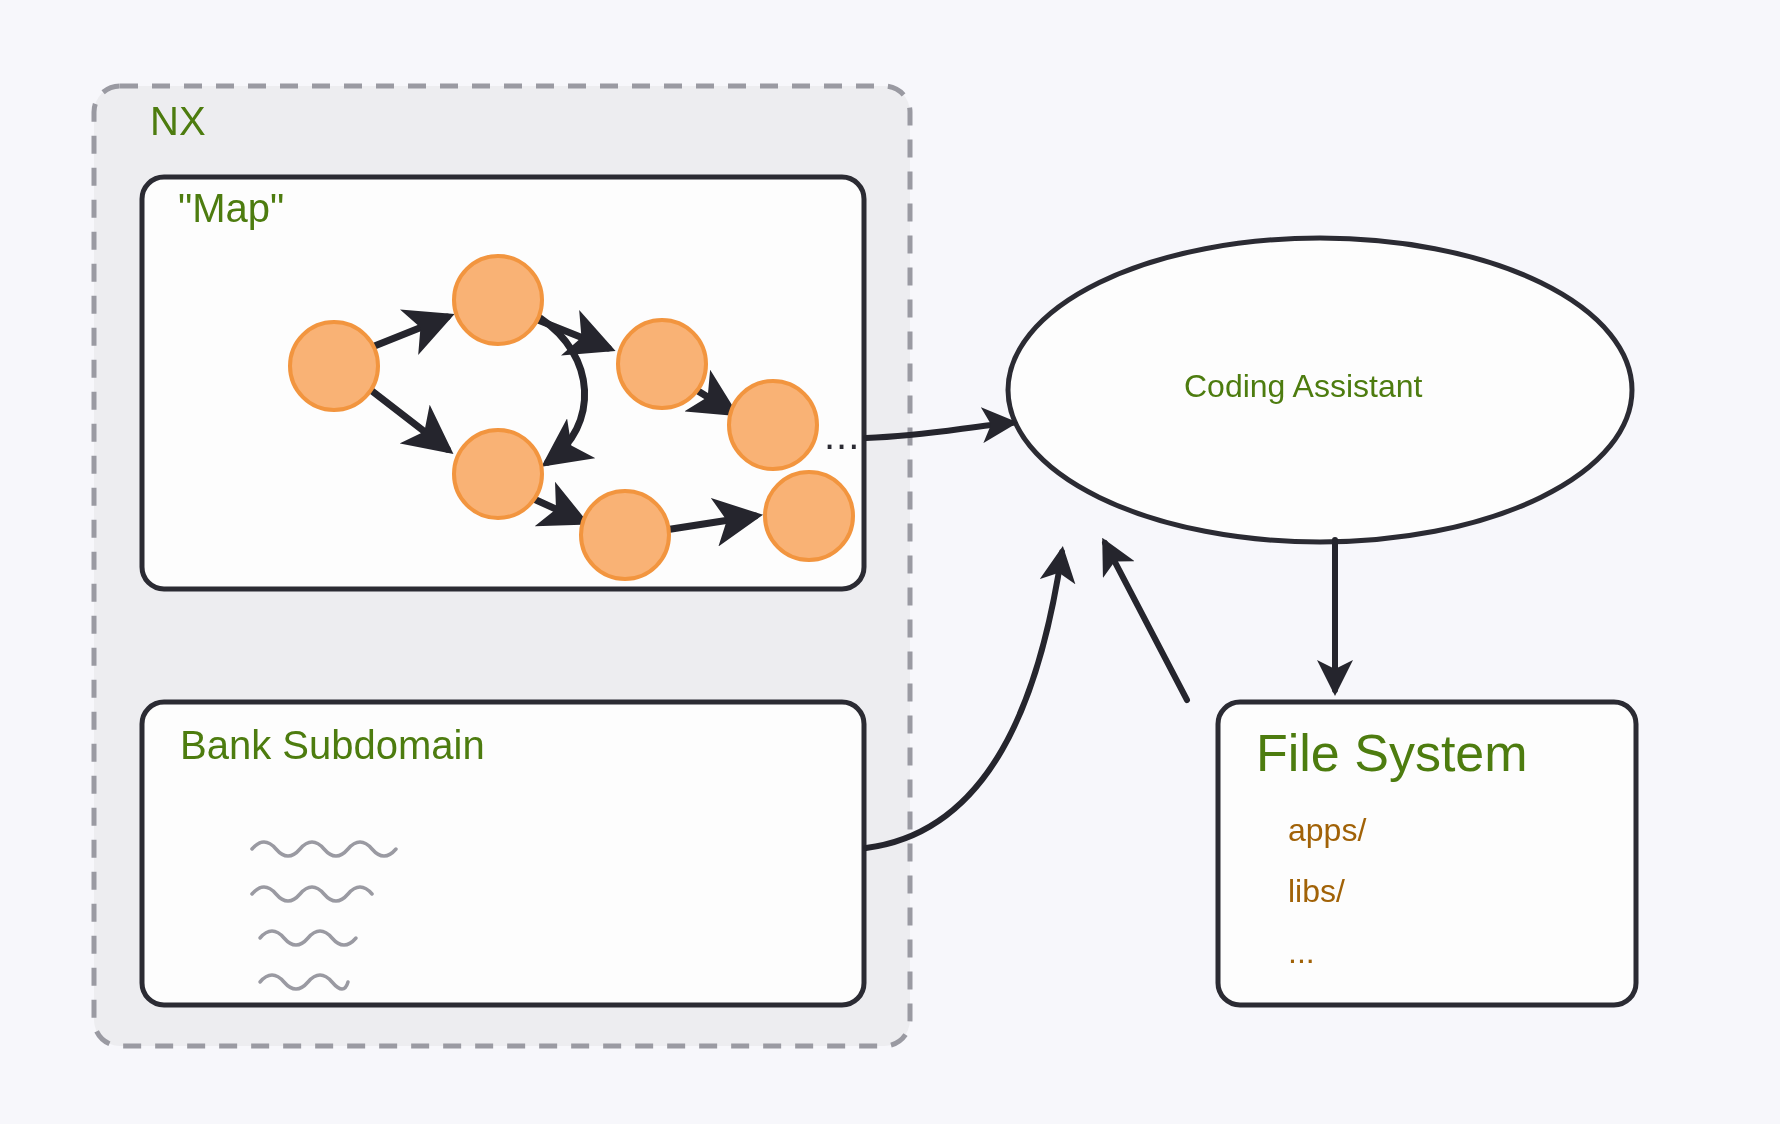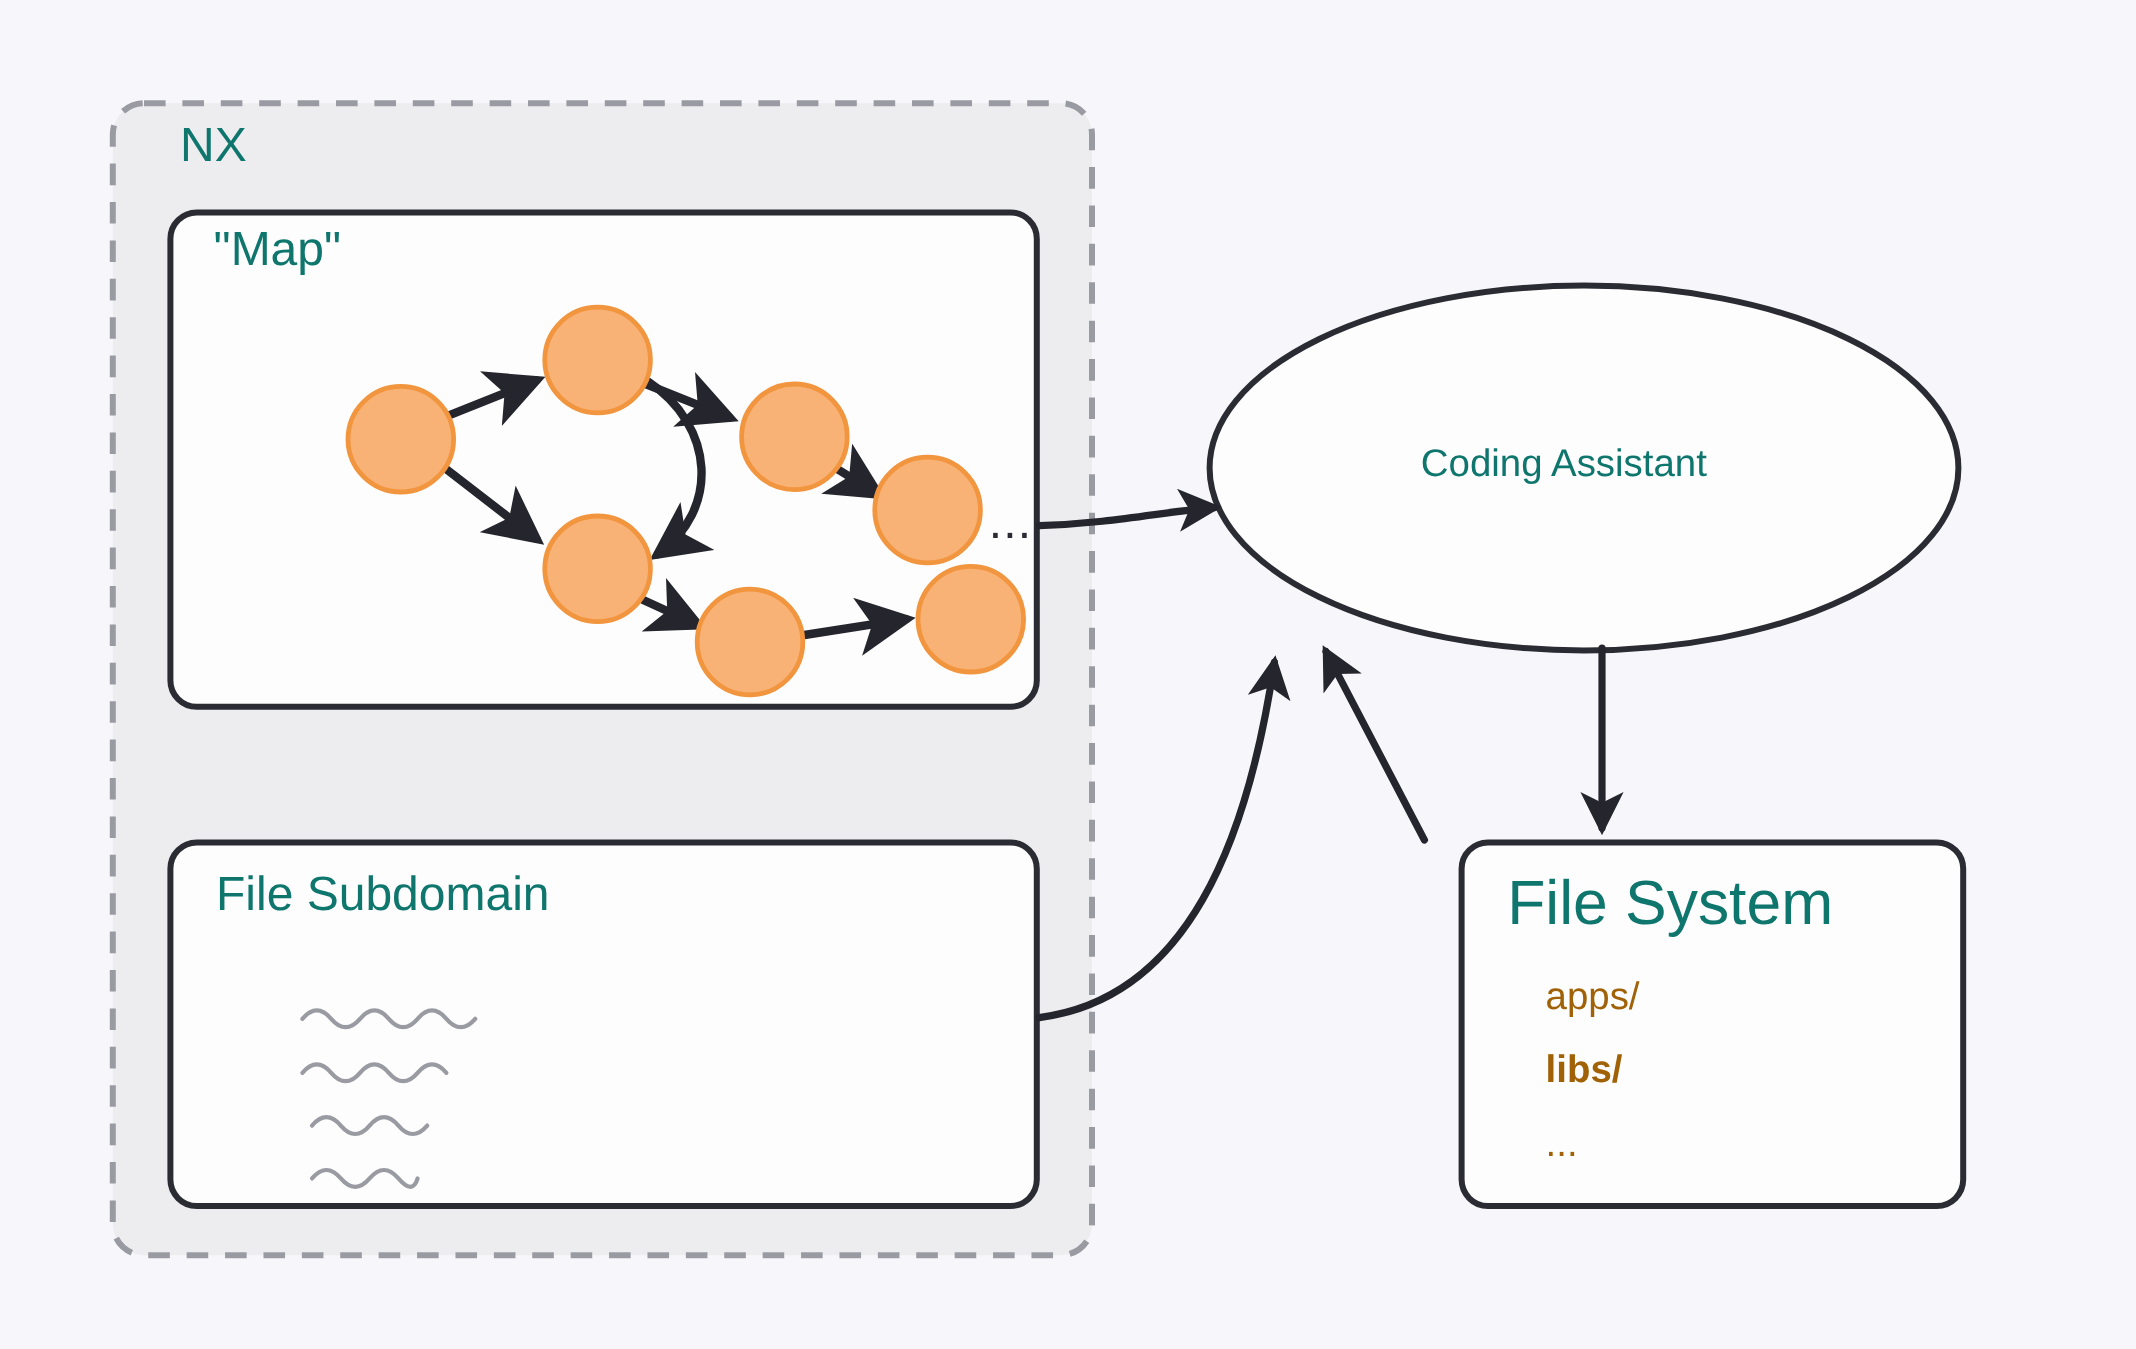--- a/index.html
+++ b/index.html
@@ -17,40 +17,40 @@
   }
   svg.layer {
     position: absolute;
     left: 0;
     top: 0;
     width: 1780px;
     height: 1124px;
   }
   .lbl {
     position: absolute;
-    color: #0f766e;
+    color: #4d7c0f;
     font-family: "Liberation Sans", sans-serif;
     white-space: nowrap;
     pointer-events: none;
   }
   .lbl-nx        { left: 150px; top: 99px;  font-size: 40px; }
   .lbl-map       { left: 178px; top: 186px; font-size: 40px; }
   .lbl-bank      { left: 180px; top: 723px; font-size: 40px; }
   .lbl-ca        { left: 1184px; top: 368px; font-size: 32px; }
   .lbl-fs        { left: 1256px; top: 723px; font-size: 52px; }
   .fs-item {
     position: absolute;
     left: 1288px;
     color: #a16207;
     font-size: 32px;
     font-family: "Liberation Sans", sans-serif;
     white-space: nowrap;
   }
   .fs-i0 { top: 812px; }
-  .fs-i1 { top: 873px; font-weight: bold; }
+  .fs-i1 { top: 873px; }
   .fs-i2 { top: 934px; }
   .dots-map {
     position: absolute;
     left: 824px;
     top: 413px;
     font-size: 40px;
     color: #2b2b33;
     letter-spacing: 1px;
     font-family: "Liberation Sans", sans-serif;
   }
@@ -114,21 +114,21 @@
       <path d="M 1335 540 L 1335 690" marker-end="url(#ah-sm)"></path>
     </g>
   </svg>
 
   <div class="lbl lbl-nx">NX</div>
 
   <div class="lbl lbl-map">"Map"</div>
 
   <div class="dots-map">...</div>
 
-  <div class="lbl lbl-bank">File Subdomain</div>
+  <div class="lbl lbl-bank">Bank Subdomain</div>
 
   <div class="lbl lbl-ca">Coding Assistant</div>
 
   <div class="lbl lbl-fs">File System</div>
 
   <div class="fs-item fs-i0">apps/</div>
   <div class="fs-item fs-i1">libs/</div>
   <div class="fs-item fs-i2">...</div>
 
 </div>

